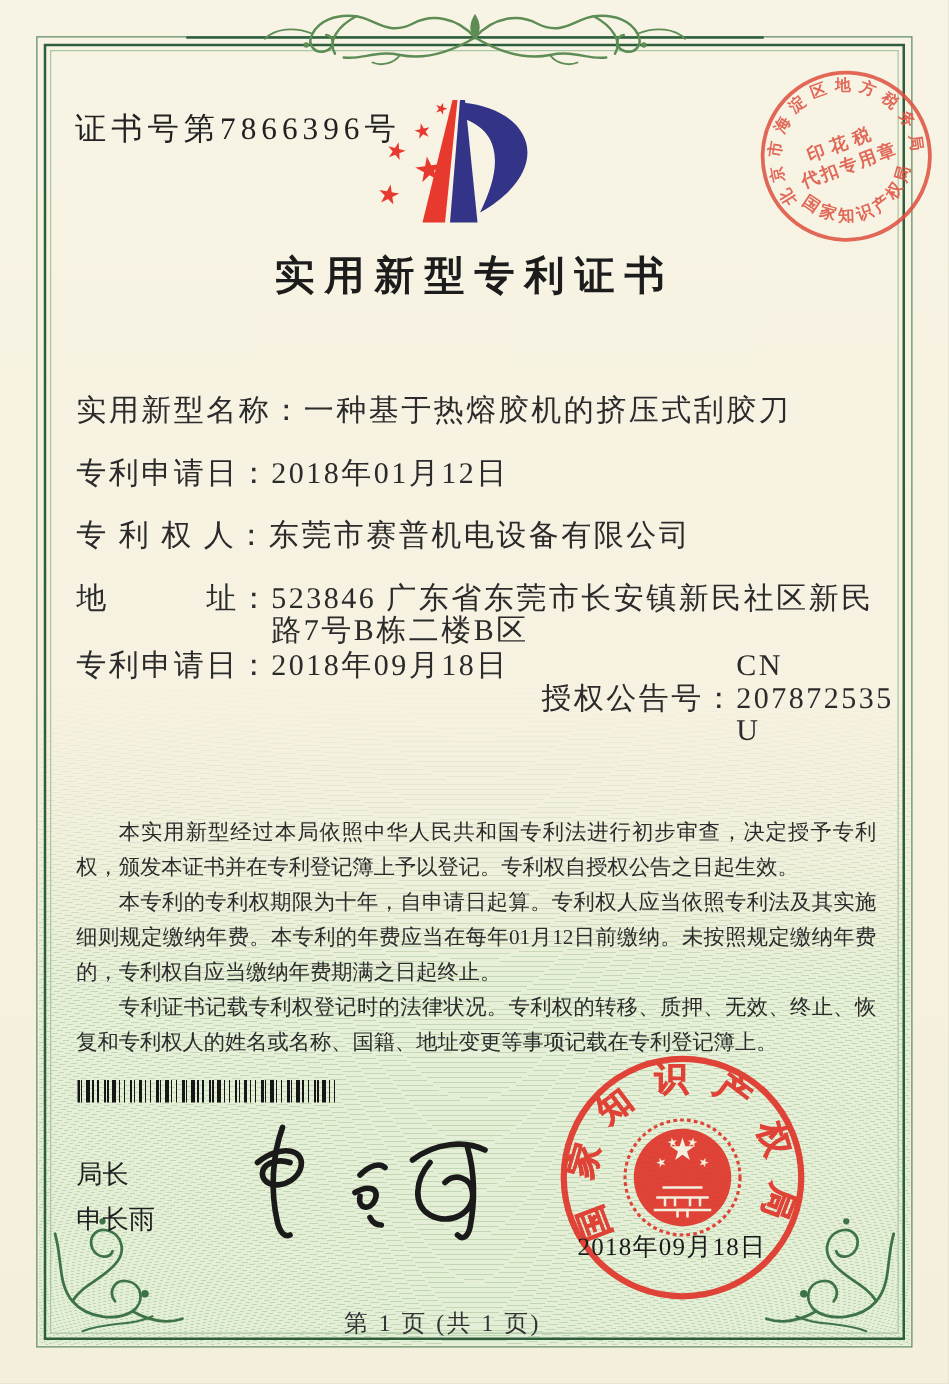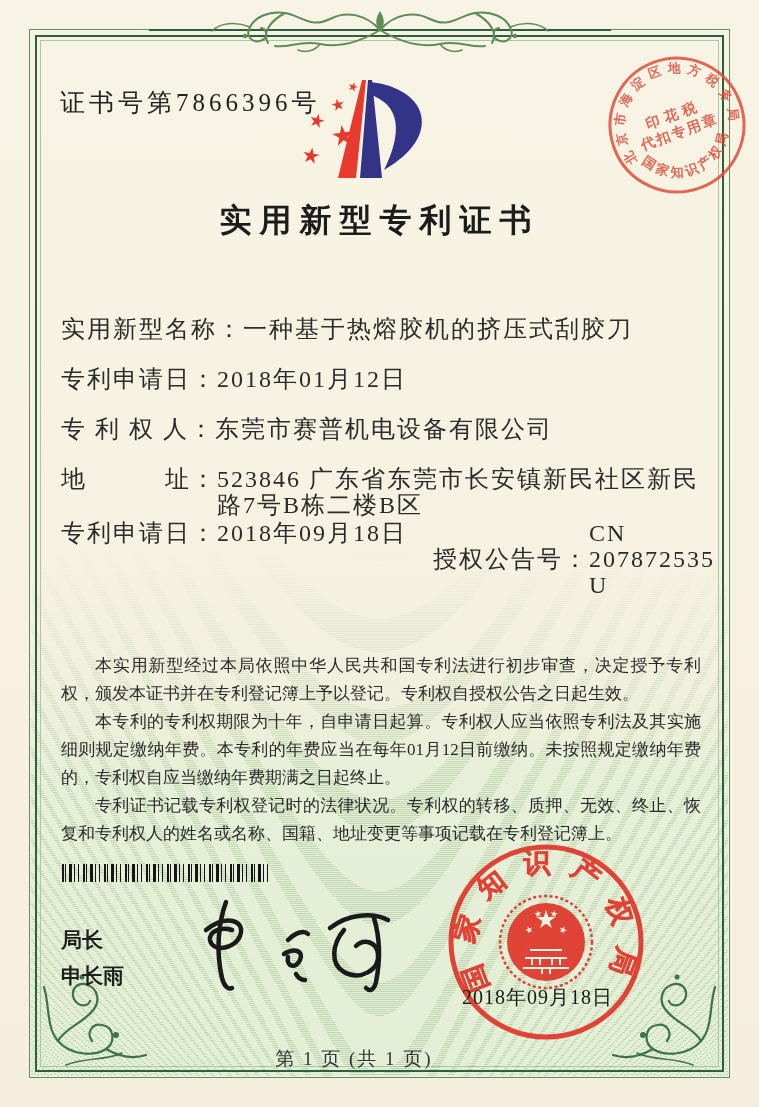--- a/index.html
+++ b/index.html
@@ -35,21 +35,21 @@
   .frow .val{flex:1;}
   .frow.address{margin-bottom:2px;}
   .frow.double .grp1{width:372px;display:flex;flex:none;}
   .frow.double .grp2{display:flex;flex:1;align-items:center;}
   .paras{position:absolute;left:61px;top:652px;width:640px;font-size:17px;line-height:28px;text-align:justify;z-index:2;}
   .paras p{margin:0;text-indent:34px;}
   .barcode{
     position:absolute;left:62px;top:864px;width:208px;height:18px;z-index:2;
     background:repeating-linear-gradient(90deg,#161616 0 2px,transparent 2px 3px,#161616 3px 4px,transparent 4px 7px,#161616 7px 10px,transparent 10px 12px,#161616 12px 13px,transparent 13px 16px,#161616 16px 17px,transparent 17px 21px);
   }
-  .sig-block{position:absolute;left:61px;top:922px;z-index:2;font-family:"Liberation Sans","DejaVu Sans",sans-serif;font-size:21px;color:#1e1e1e;font-weight:bold;}
+  .sig-block{position:absolute;left:61px;top:922px;z-index:2;font-family:"Liberation Sans","DejaVu Sans",sans-serif;font-size:21px;color:#1e1e1e;}
   .sig-block .line{line-height:36px;}
   .signature{position:absolute;left:192px;top:890px;width:220px;height:118px;z-index:2;}
   .seal{position:absolute;left:446px;top:842px;width:200px;height:200px;z-index:3;opacity:.92;}
   .seal-date{position:absolute;left:462px;top:984px;font-size:20px;letter-spacing:1px;color:#1a1a1a;z-index:4;}
   .footer{position:absolute;left:244px;width:220px;top:1046px;text-align:center;font-size:19px;letter-spacing:2px;color:#333;z-index:2;}
 </style>
 </head>
 <body>
 
 <div class="page">

